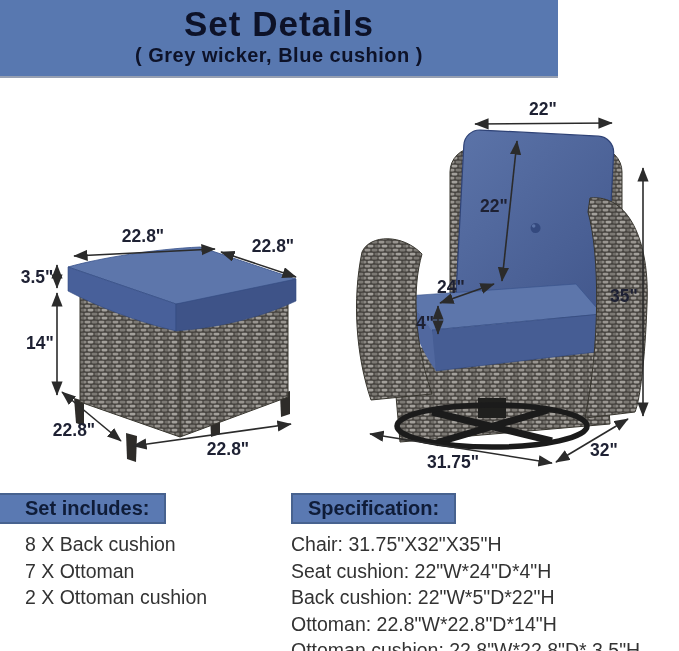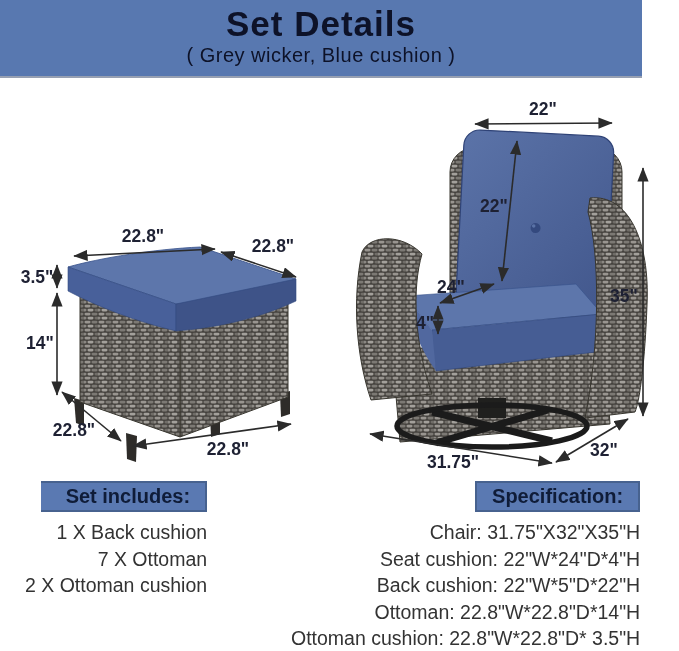--- a/index.html
+++ b/index.html
@@ -3,34 +3,34 @@
 <meta charset="utf-8">
 <style>
   html,body { margin:0; padding:0; background:#e8e8e8; }
   .page {
     position:relative; width:679px; height:651px; margin:0 auto;
     background:#ffffff; overflow:hidden;
     font-family:"Liberation Sans", sans-serif;
   }
   
   .header {
-    position:absolute; top:0; left:0; width:642px; height:76px;
+    position:absolute; top:0; left:0; width:558px; height:76px;
     background:#5878b0; border-bottom:2px solid #97a0b2;
     text-align:center; color:#0d1228;
   }
   .header .title  { margin:0; padding-top:4px; font-size:35px; font-weight:700; letter-spacing:1px; }
-  .header .subtitle { margin:0; font-size:20px; font-weight:400; letter-spacing:0.5px; }
+  .header .subtitle { margin:0; font-size:20px; font-weight:700; letter-spacing:0.5px; }
 
   
   .diagram { position:absolute; top:78px; left:0; width:679px; height:406px; }
   svg text.dim { font-size:17.5px; font-weight:700; fill:#1e2133; }
   .arrow { stroke:#2b2b2b; stroke-width:1.6; fill:none; }
 
   
-  .bottom { position:absolute; top:472px; left:0; width:679px; height:167px;text-align:right; }
+  .bottom { position:absolute; top:484px; left:0; width:679px; height:167px; }
   .hl {
     display:inline-block; background:#5a79b2; border:2px solid #47628f;
     color:#0f1c38; font-weight:700; font-size:20px; line-height:24px;
     padding:1px 15px 2px 15px;
   }
   .includes { position:absolute; left:0; top:9px; }
   .includes .hl { padding-left:25px; border-left:none; }
   .spec { position:absolute; left:291px; top:9px; }
   ul.items {
     list-style:none; margin:7px 0 0 0; padding:0;
@@ -142,21 +142,21 @@
         <text class="dim" x="604" y="456" text-anchor="middle">32"</text>
       </g>
     </svg>
   </div>
 
   <div class="bottom">
 
     <div class="includes">
       <span class="hl">Set includes:</span>
       <ul class="items">
-        <li>1 X Back cushion</li>
+        <li>8 X Back cushion</li>
         <li>7 X Ottoman</li>
         <li>2 X Ottoman cushion</li>
       </ul>
     </div>
 
     <div class="spec">
       <span class="hl">Specification:</span>
       <ul class="items">
         <li>Chair: 31.75"X32"X35"H</li>
         <li>Seat cushion: 22"W*24"D*4"H</li>

